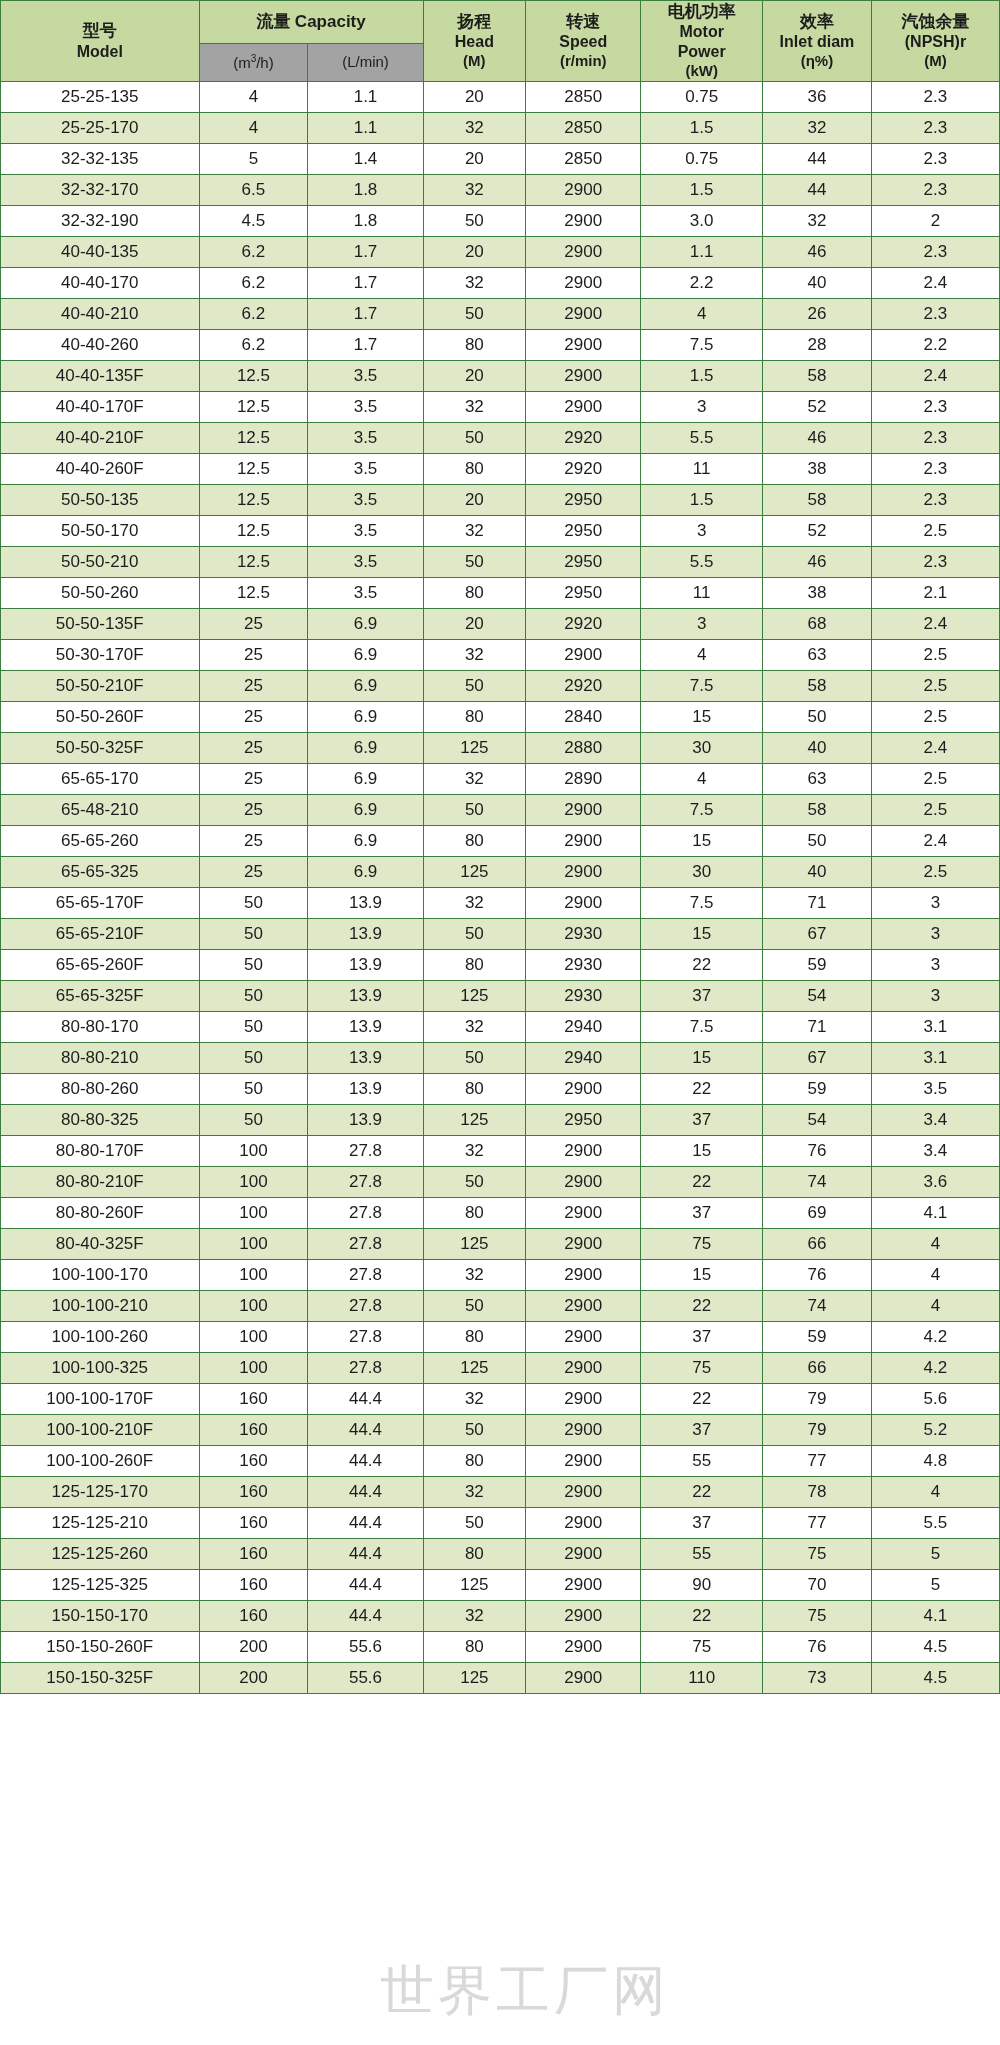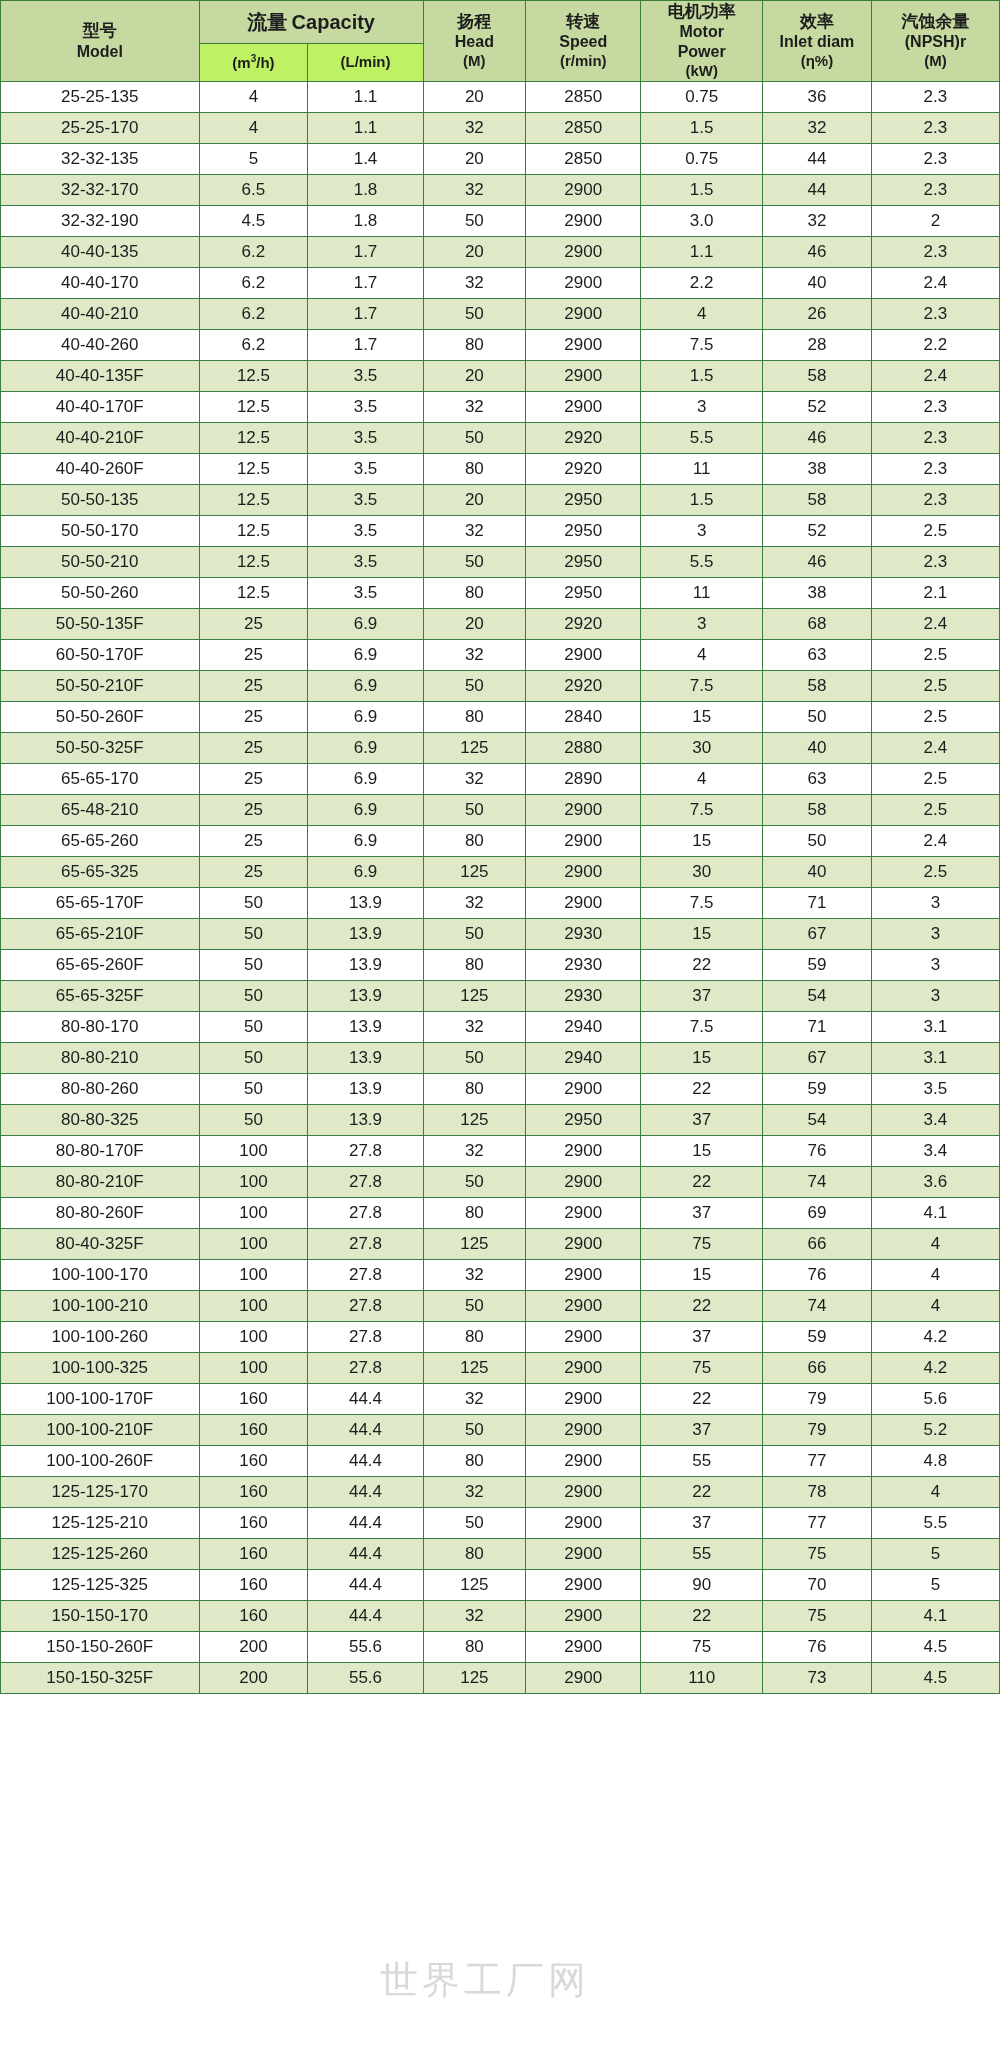--- a/index.html
+++ b/index.html
@@ -39,30 +39,30 @@
     font-weight: bold;
     display: block;
   }
   .hdr-unit {
     font-size: 15px;
     font-weight: bold;
     display: block;
   }
   .hdr-sub {
     height: 35px;
-    background: #bef264;
+    background: #a3a3a3;
     font-size: 15px;
-    font-weight: bold;
+    font-weight: normal;
   }
   .cap-top {
     height: 40px;
     background: #c6d9a0;
   }
   .cap-label {
-    font-size: 20px;
+    font-size: 17px;
     font-weight: bold;
     text-align: right;
   }
   .tall {
     height: 75px;
   }
   tbody td {
     height: 30px;
     font-size: 17px;
     padding: 0;
@@ -79,21 +79,21 @@
   .col-head { width: 80px; }
   .col-speed { width: 90px; }
   .col-power { width: 95px; }
   .col-eff { width: 85px; }
   .col-npsh { width: 100px; }
   sup { font-size: 10px; }
   .watermark {
     position: absolute;
     left: 380px;
     top: 1955px;
-    font-size: 38px;
+    font-size: 54px;
     color: rgba(170,170,170,0.45);
     letter-spacing: 4px;
     pointer-events: none;
     font-family: "Liberation Sans", sans-serif;
   }
 </style>
 </head>
 <body>
 
 <table class="spec">
@@ -326,21 +326,21 @@
         <td>50-50-135F</td>
         <td>25</td>
         <td>6.9</td>
         <td>20</td>
         <td>2920</td>
         <td>3</td>
         <td>68</td>
         <td>2.4</td>
       </tr>
       <tr class="odd">
-        <td>60-50-170F</td>
+        <td>50-30-170F</td>
         <td>25</td>
         <td>6.9</td>
         <td>32</td>
         <td>2900</td>
         <td>4</td>
         <td>63</td>
         <td>2.5</td>
       </tr>
       <tr class="even">
         <td>50-50-210F</td>

